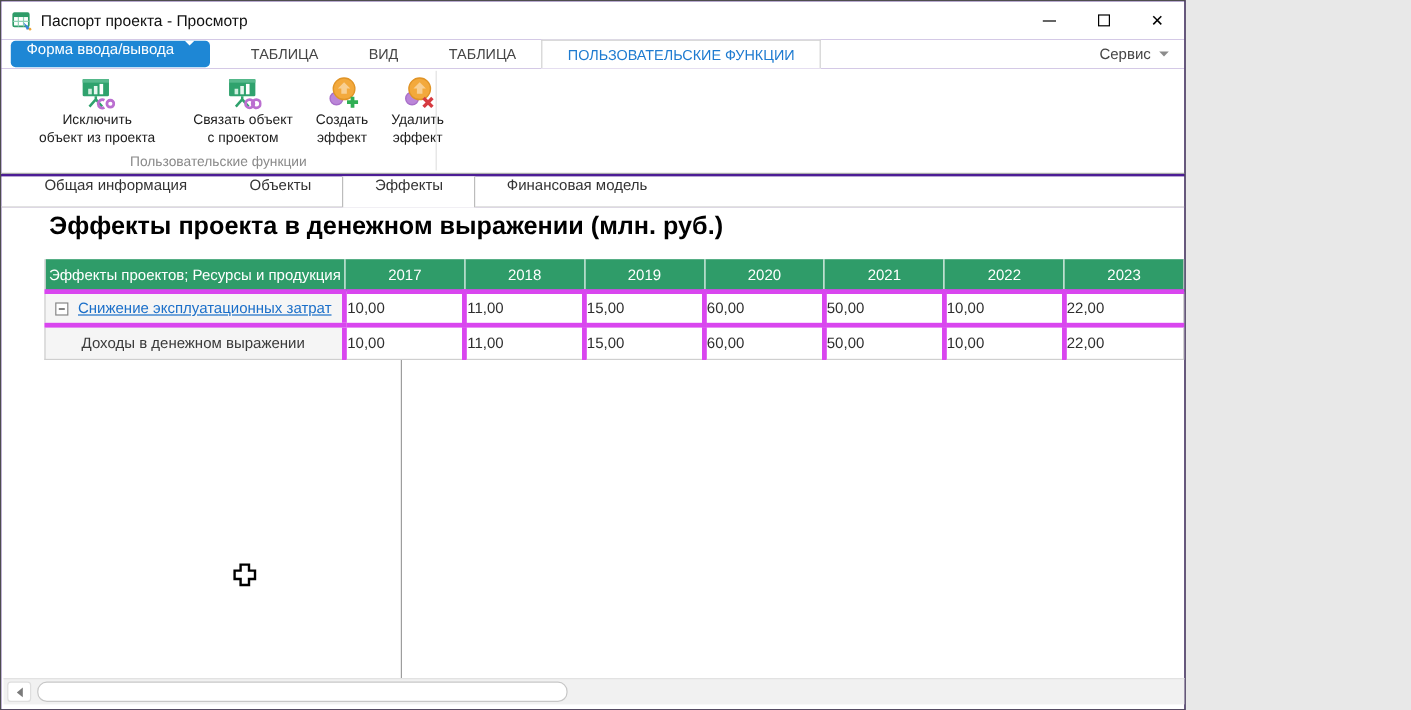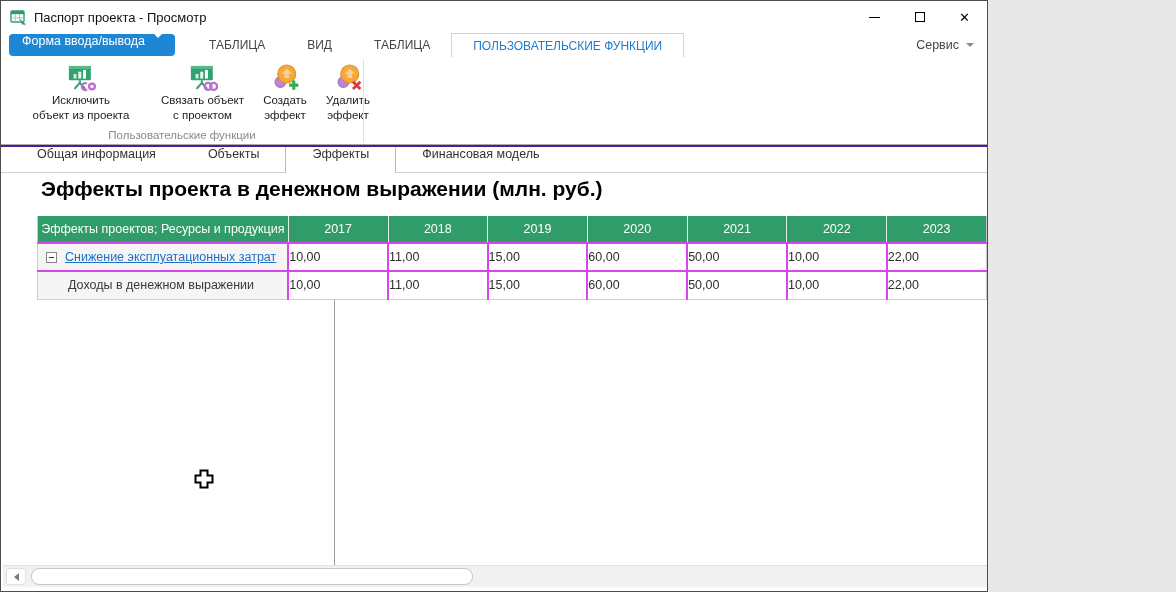--- a/index.html
+++ b/index.html
@@ -39,21 +39,21 @@
   
   .page-tabs { position:absolute; left:0; top:146px; right:0; height:26px; display:flex; align-items:stretch; border-bottom:1px solid #cfcfcf; background:#fff; padding-left:10px; }
   .ptab { display:flex; align-items:flex-start; padding:0 26px; font-size:12.5px; color:#333; cursor:pointer; }
   .ptab.active { background:#fff; border-left:1px solid #bcbcbc; border-right:1px solid #bcbcbc; margin-bottom:-1px; }
   
   .content { position:absolute; left:0; top:172px; right:0; bottom:0; background:#fff; }
   .heading { position:absolute; left:40px; top:4px; font-size:21px; font-weight:bold; color:#000; }
   .effects-table { position:absolute; left:36px; top:43px; border-collapse:collapse; table-layout:fixed; }
   .effects-table th { height:27px; background:#2f9c69; color:#fff; font-weight:normal; font-size:12.5px; text-align:center; border-left:1px solid rgba(255,255,255,.85); }
   .effects-table th:first-child { border-left:1px solid #c9c9c9;margin-left:44px; }
-  .effects-table td { height:28px; font-size:12.5px; border:2px solid #d946ef; background:#fff; color:#2e2e2e; }
+  .effects-table td { height:28px; font-size:12.5px; border:4px solid #d946ef; background:#fff; color:#2e2e2e; }
   .effects-table td.rowlabel { background:#f5f5f5; border-right:1px solid #bdbdbd; border-left:1px solid #c9c9c9; padding-left:8px; }
   .effects-table td.val { text-align:left; padding-right:24px; }
   .effects-table tr:last-child td { border-bottom:1px solid #cfcfcf; }
   .effects-table td:last-child, .effects-table th:last-child { border-right:1px solid #c9c9c9; }
   .rowlabel-inner { display:flex; align-items:center; gap:8px; }
   .expander { width:11px; height:11px; border:1px solid #858585; background:#fff; display:inline-flex; align-items:center; justify-content:center; flex:0 0 auto; cursor:pointer; }
   .expander .minus { width:5px; height:1px; background:#333; }
   .row-link { color:#1b6fc9; text-decoration:underline; cursor:pointer; }
   .child-label { padding-left:22px; color:#3a3a3a; }
   .pane-divider { position:absolute; left:333px; top:127px; width:1px; height:265px; background:#9d9d9d; }

